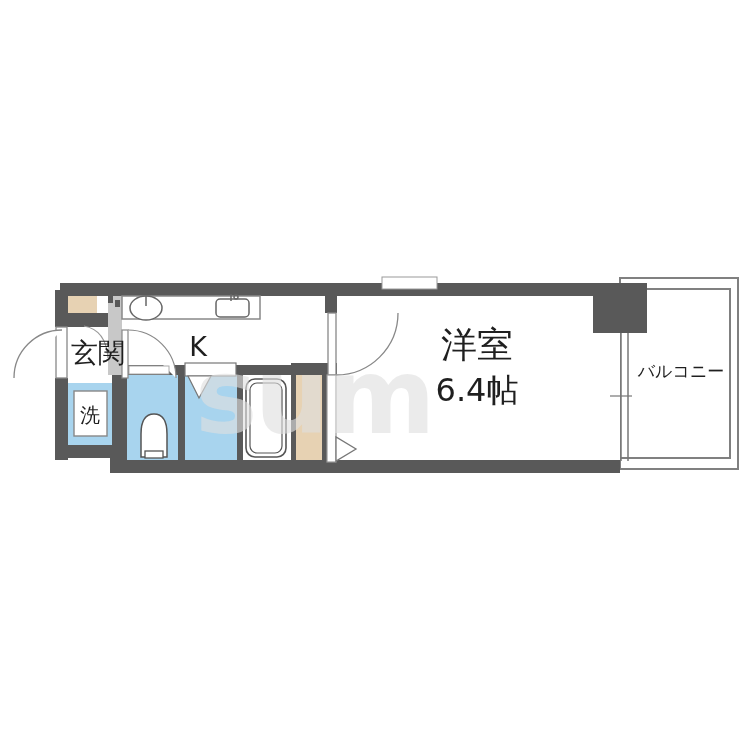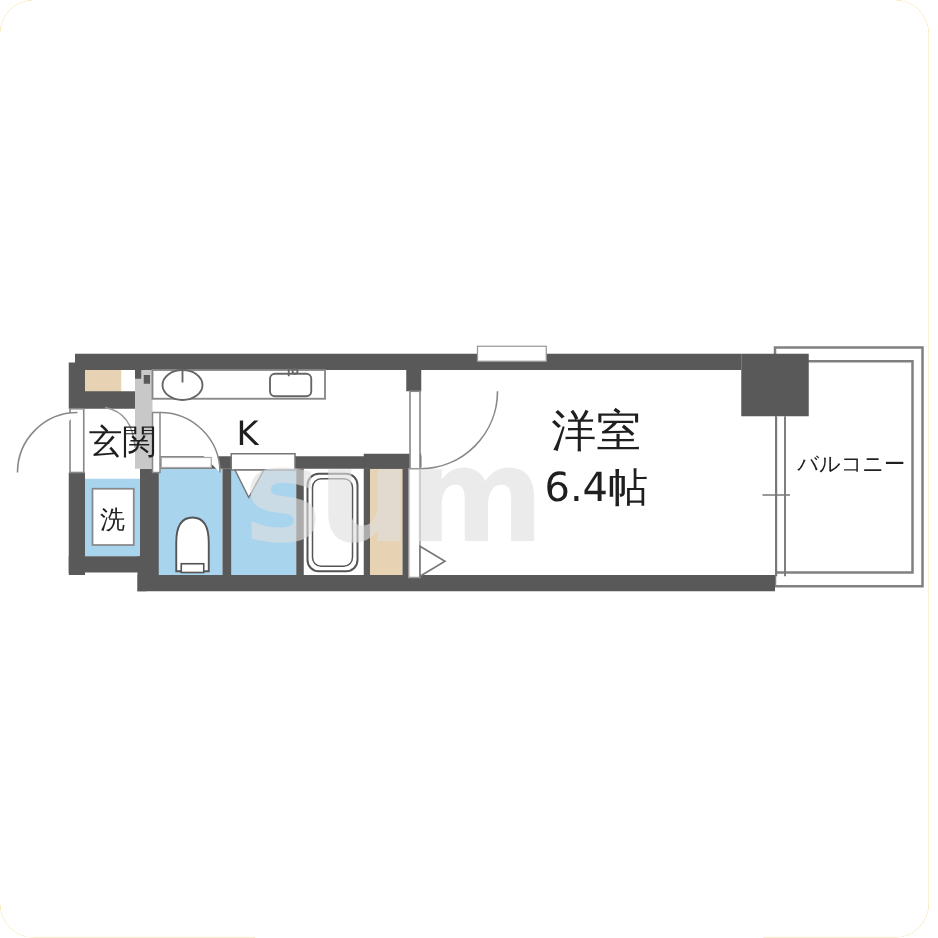--- a/index.html
+++ b/index.html
@@ -1,22 +1,21 @@
 <!DOCTYPE html>
 <html><head>
 <meta charset="utf-8">
 <style>
   html,body{margin:0;padding:0;background:#ffffff;}
   #canvas{
     position:relative;
     width:743px;height:750px;
-    background:#eab308;
+    background:#7dd3fc;
     overflow:hidden;
     font-family:"DejaVu Sans","Liberation Sans",sans-serif;
-    border-radius:27px;
   }
   svg{display:block}
   text{font-family:"DejaVu Sans","Liberation Sans",sans-serif;}
   .room-label{fill:#1f1f1f;}
   .watermark{font-weight:bold;letter-spacing:-3px;}
 </style>
 </head>
 <body>
 
 <div id="canvas">

